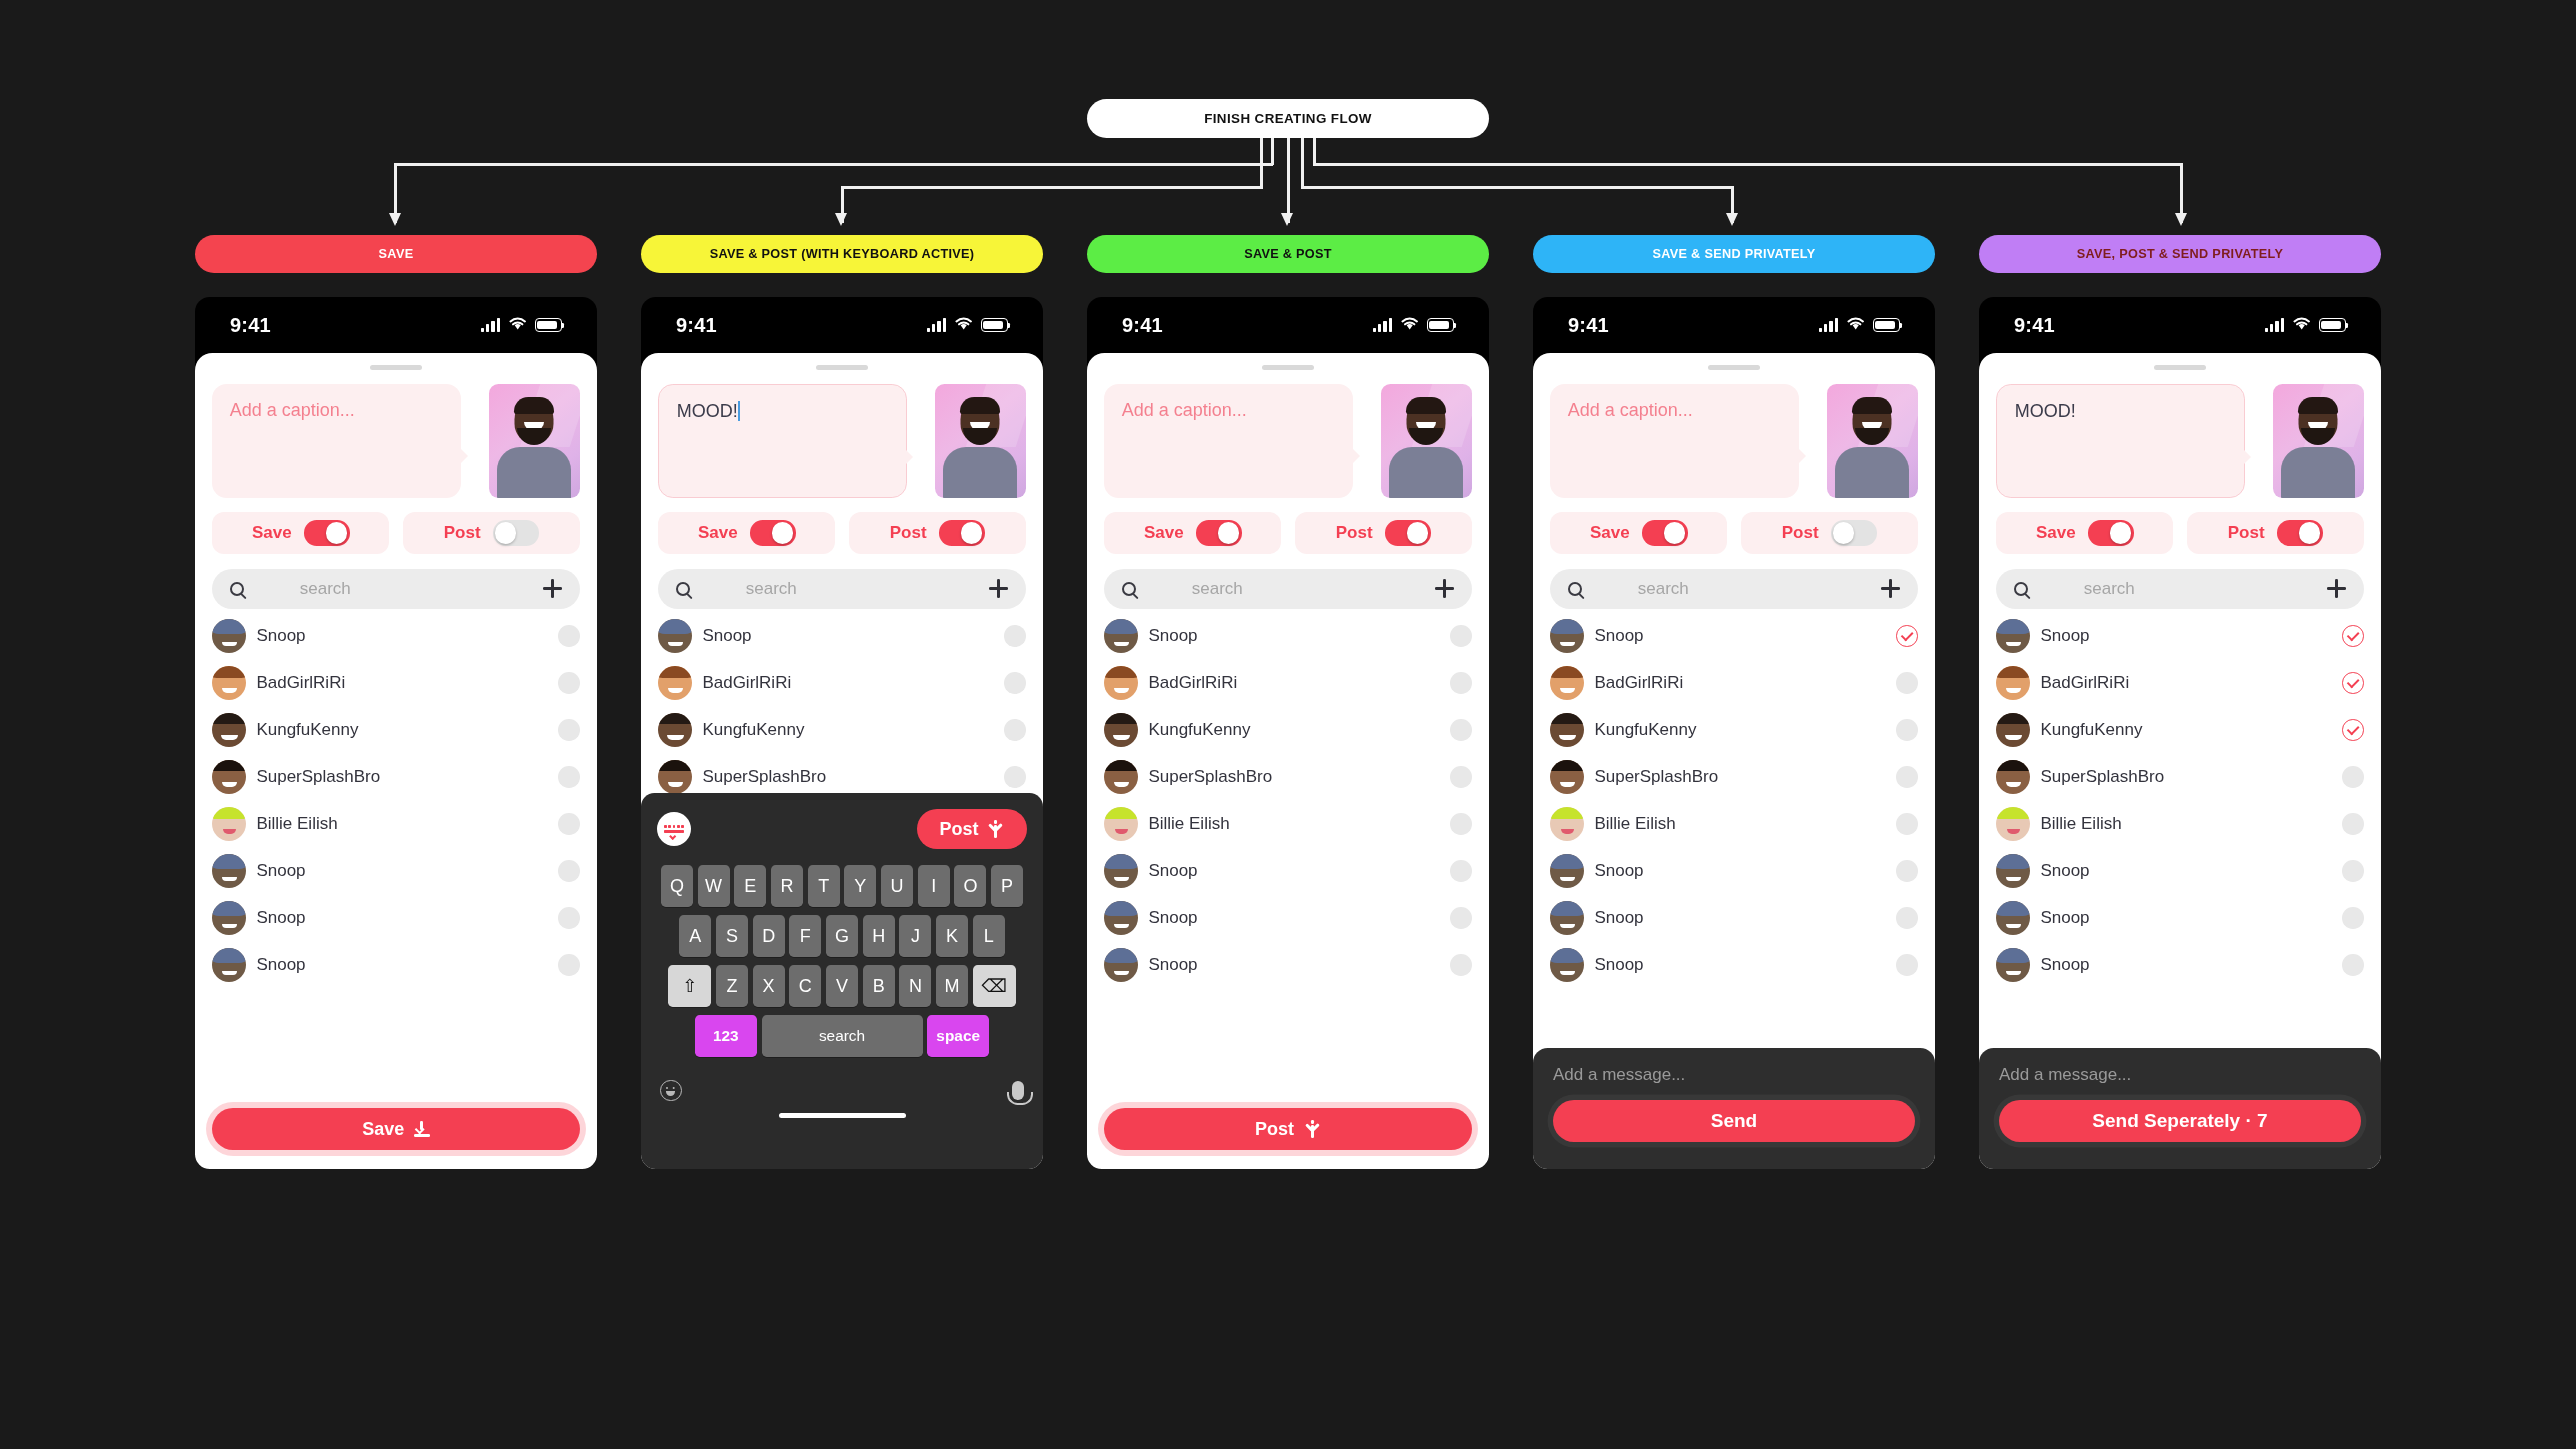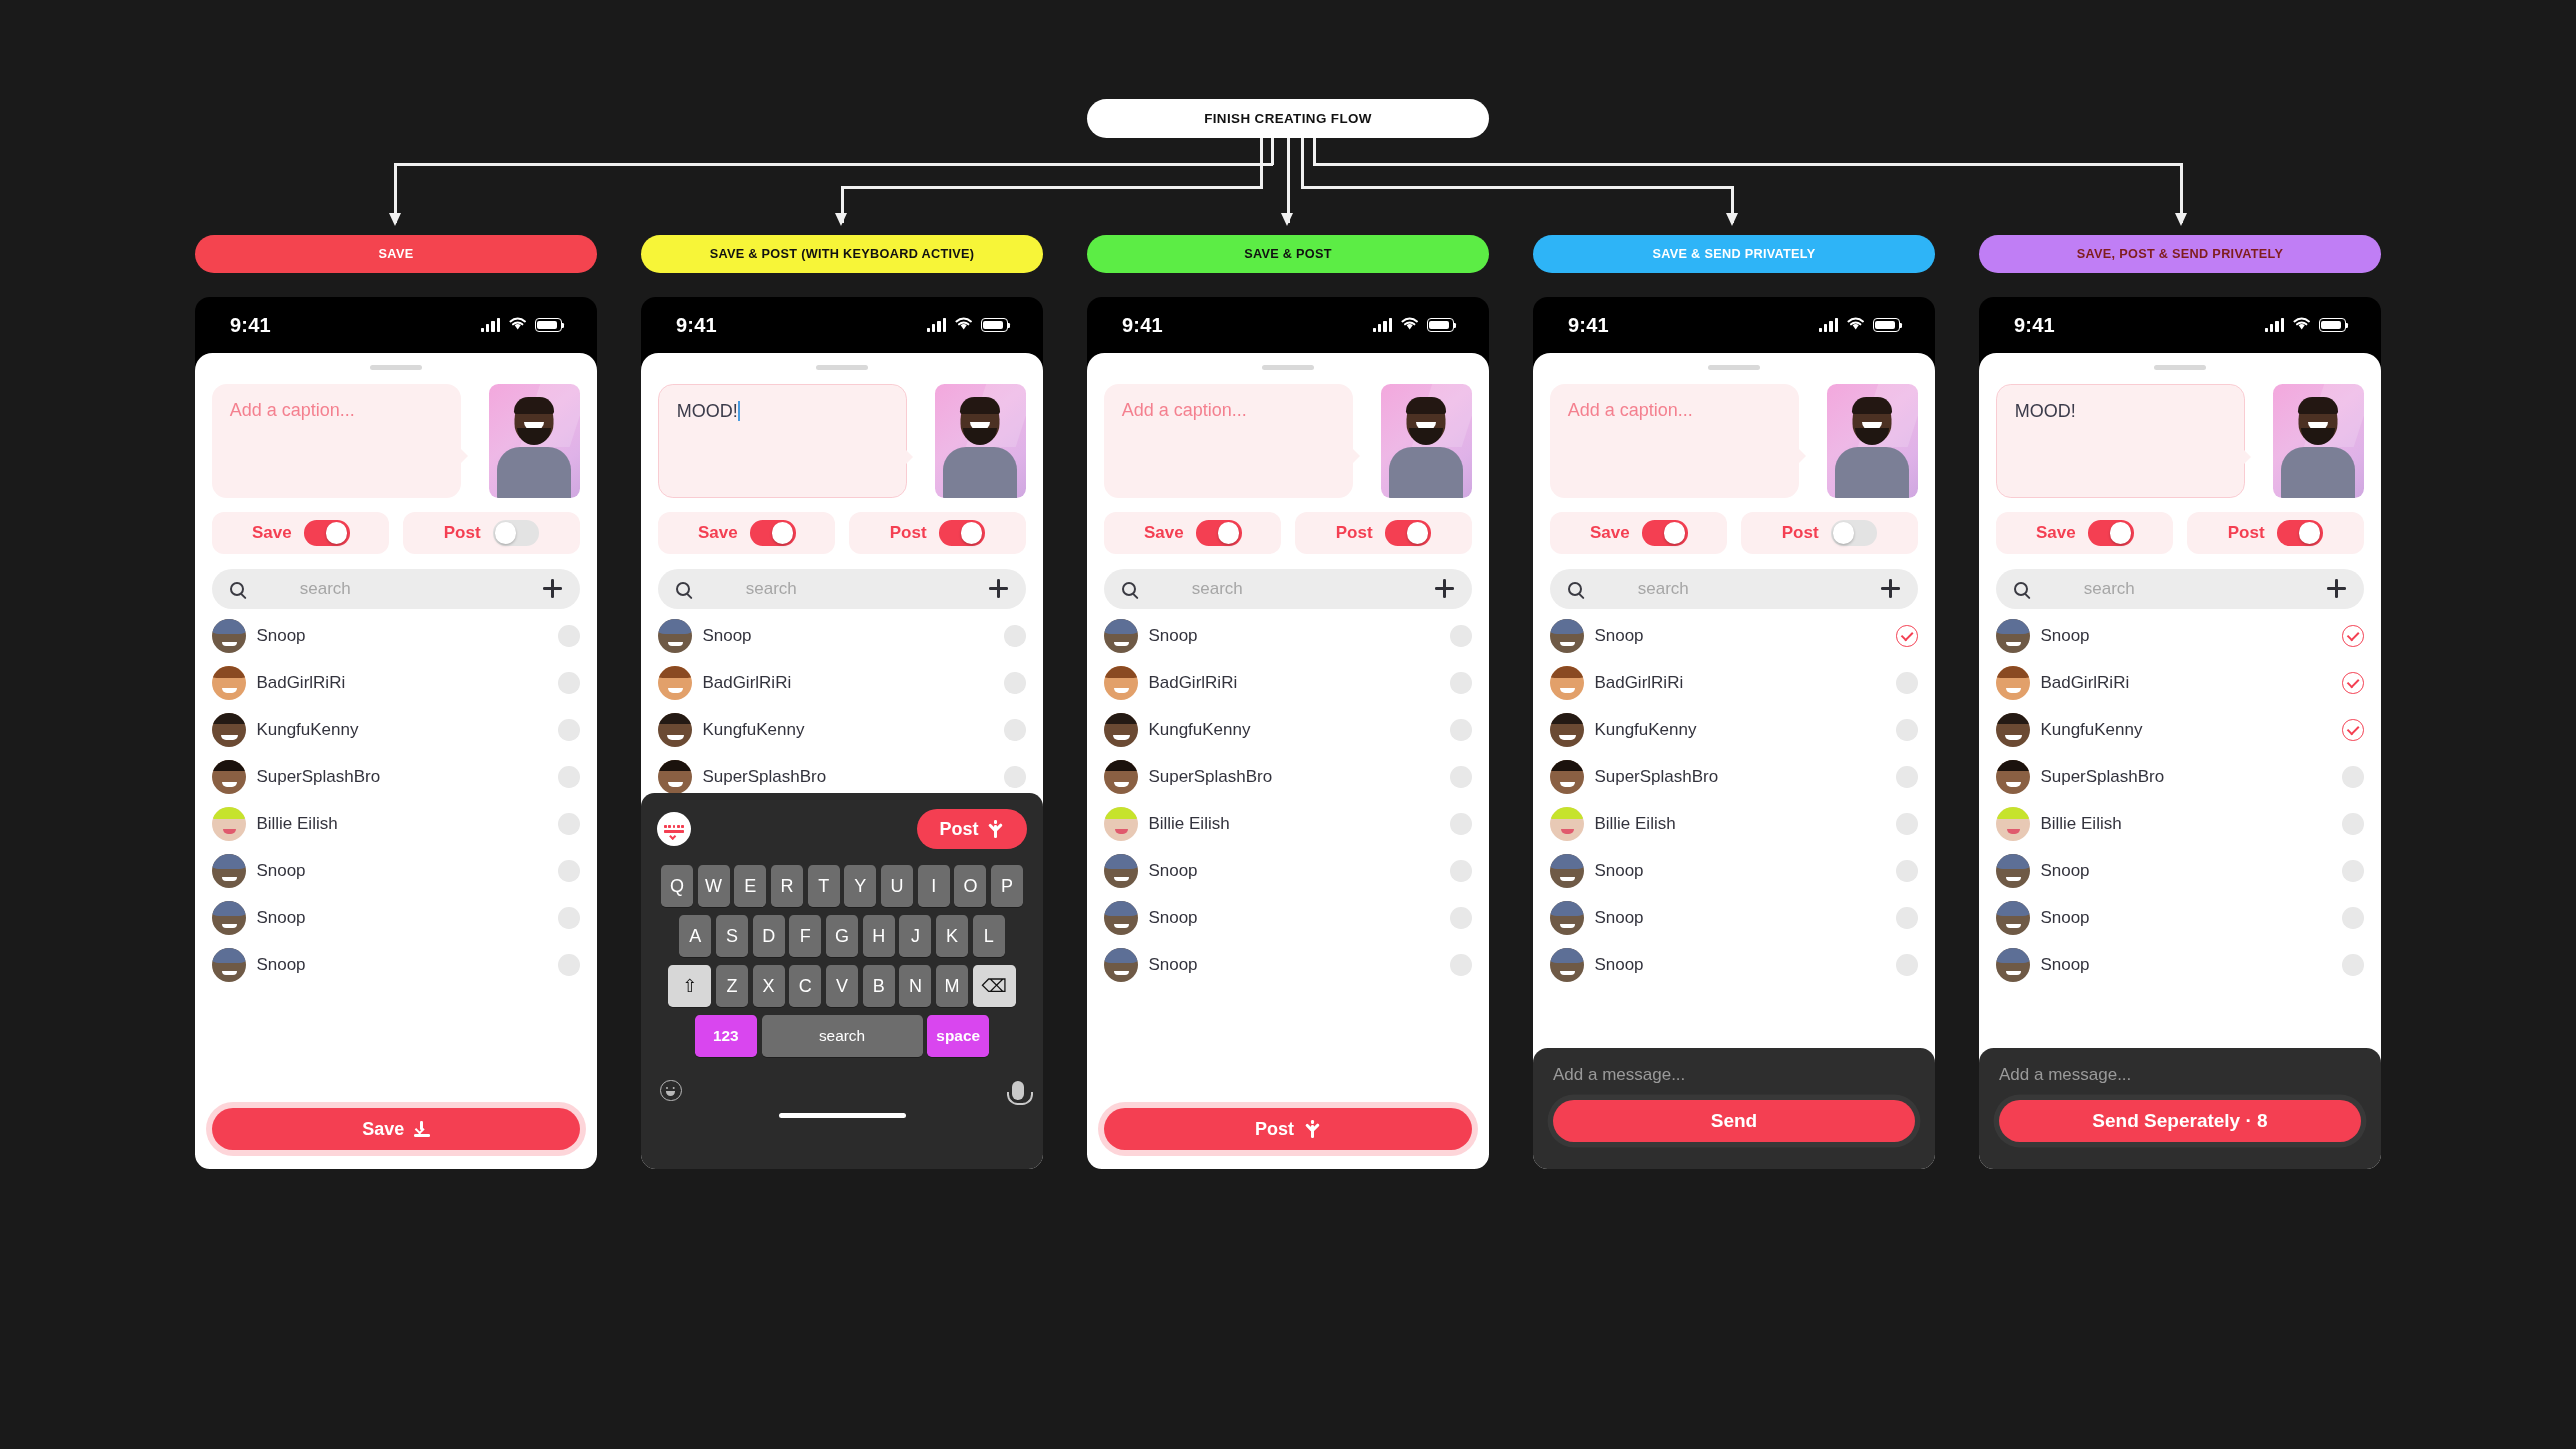--- a/index.html
+++ b/index.html
@@ -849,21 +849,21 @@
               </div>
               <div class="row">
                 <div class="av snoop"></div>
                 <div class="name">Snoop</div>
                 <div class="pick"></div>
               </div>
             </div>
             <div class="msg-panel">
               <div class="msg-ph">Add a message...</div>
               <div class="msg-send">
-                <span>Send Seperately · 8</span>
+                <span>Send Seperately · 7</span>
               </div>
             </div>
           </div>
         </div>
       </div>
     </div>
 
 </div>
 
 

